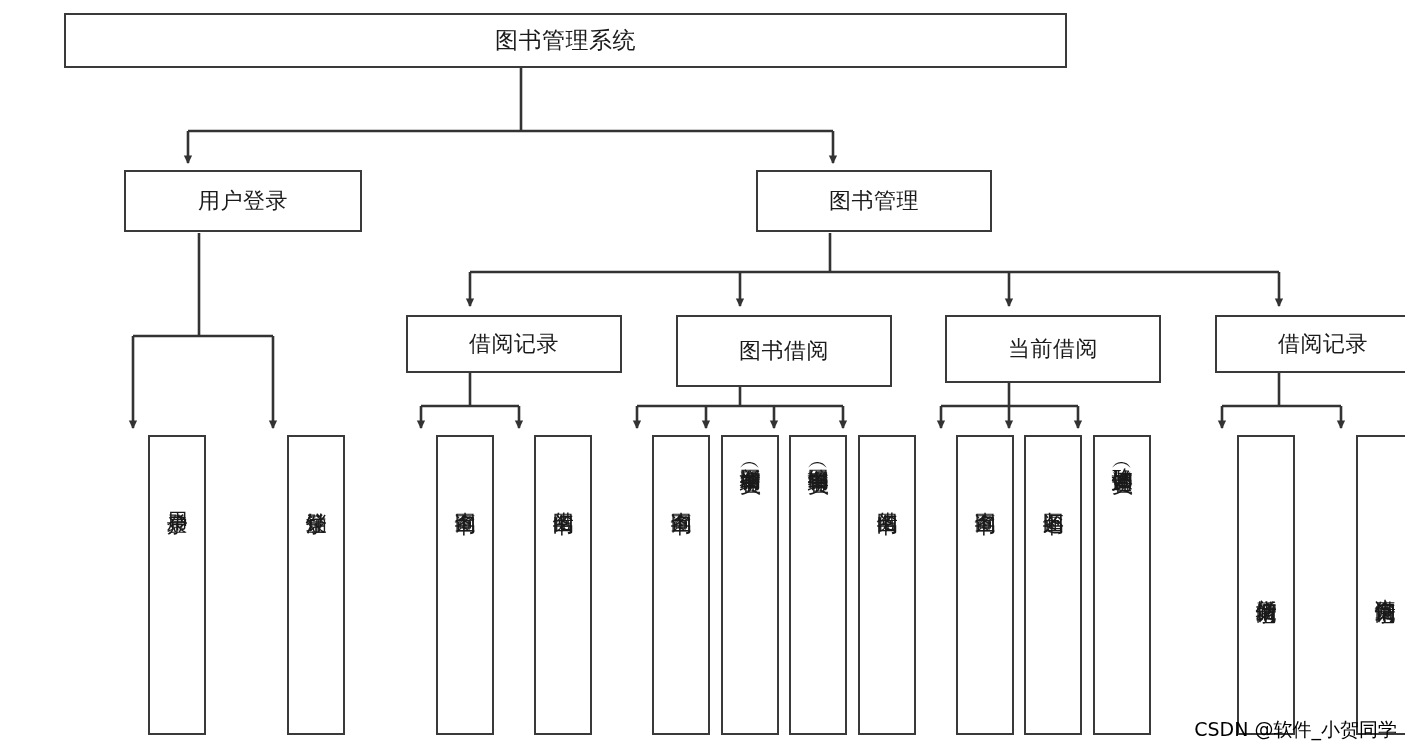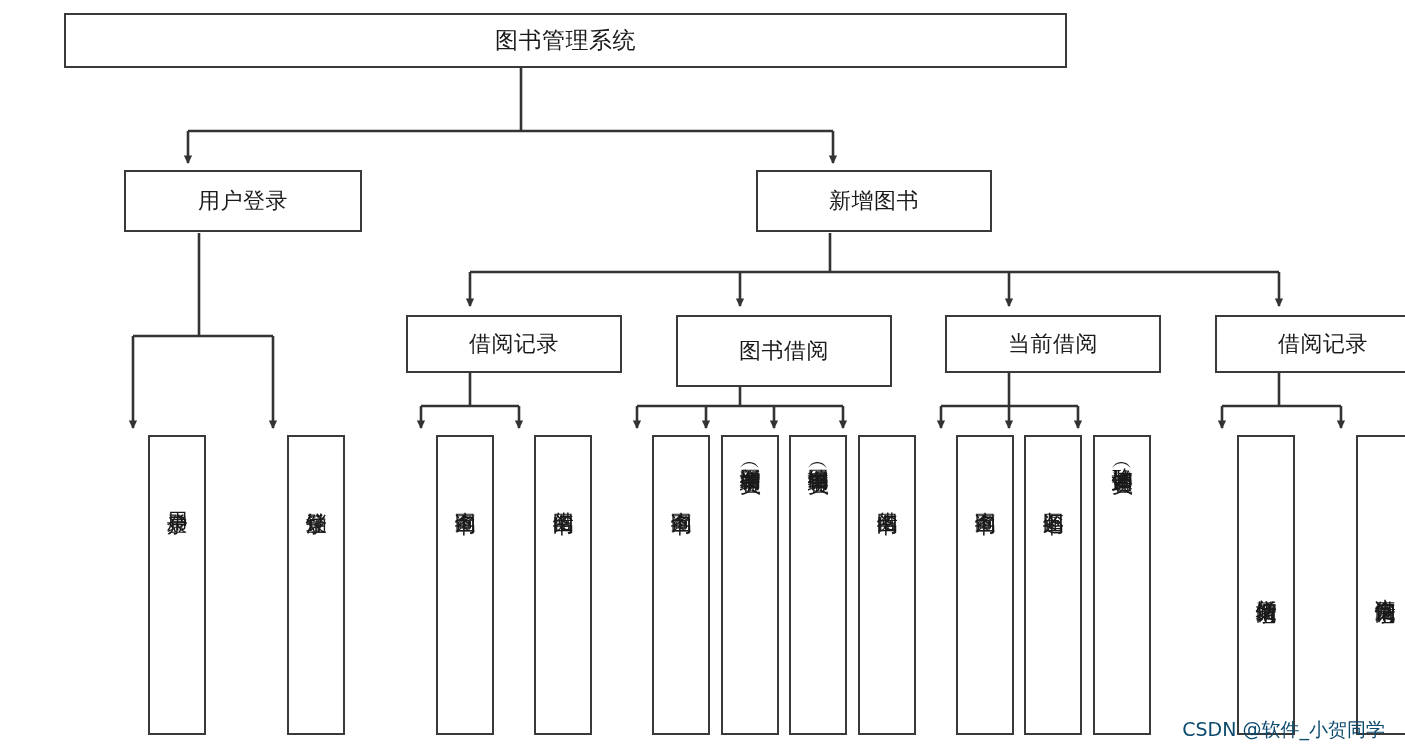--- a/index.html
+++ b/index.html
@@ -66,24 +66,24 @@
     letter-spacing: 1px;
   }
   .node.vert.mid .label {
     margin-top: 52px;
   }
   .node.vert.hi .label {
     margin-top: 8px;
   }
   .watermark {
     position: absolute;
-    right: 20px;
+    right: 8px;
     bottom: 4px;
     font-size: 19px;
-    color: #0c4a6e;
+    color: #000000;
     font-family: "DejaVu Sans", "Liberation Sans", sans-serif;
     white-space: nowrap;
     user-select: none;
   }
 </style>
 </head>
 <body>
 
 <div id="diagram-root">
 
@@ -138,30 +138,30 @@
   </svg>
 
   <div class="node horiz root" style="left:20px; top:13px; width:1003px; height:55px;">
     <span class="label">图书管理系统</span>
   </div>
 
   <div class="node horiz" style="left:80px; top:170px; width:238px; height:62px;">
     <span class="label">用户登录</span>
   </div>
   <div class="node horiz" style="left:712px; top:170px; width:236px; height:62px;">
-    <span class="label">新增图书</span>
+    <span class="label">图书管理</span>
   </div>
 
   <div class="node horiz" style="left:362px; top:315px; width:216px; height:58px;">
     <span class="label">借阅记录</span>
   </div>
   <div class="node horiz" style="left:632px; top:315px; width:216px; height:72px;">
     <span class="label">图书借阅</span>
   </div>
-  <div class="node horiz" style="left:901px; top:315px; width:216px; height:58px;justify-content:center;">
+  <div class="node horiz" style="left:901px; top:315px; width:216px; height:68px;justify-content:center;">
     <span class="label">当前借阅</span>
   </div>
   <div class="node horiz" style="left:1171px; top:315px; width:216px; height:58px;">
     <span class="label">借阅记录</span>
   </div>
 
   <div class="node vert mid" style="left:104px; top:435px; width:58px; height:300px;">
     <span class="label">用户登录</span>
   </div>
   <div class="node vert mid" style="left:243px; top:435px; width:58px; height:300px;">

